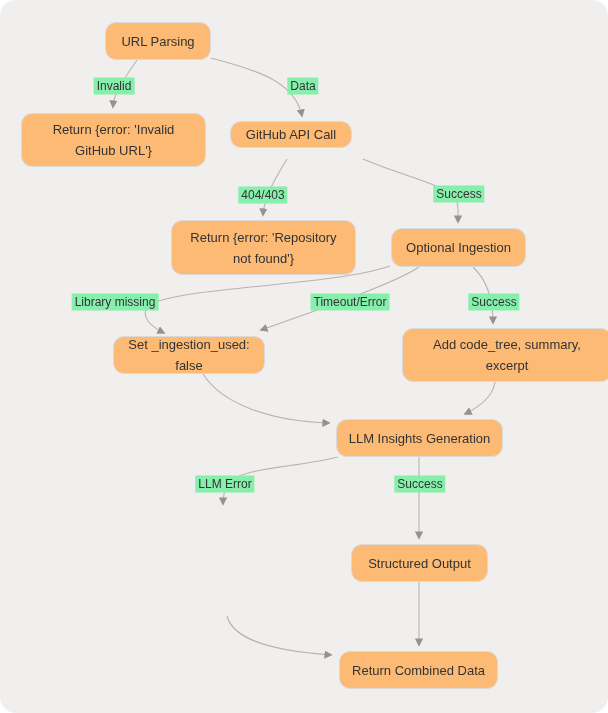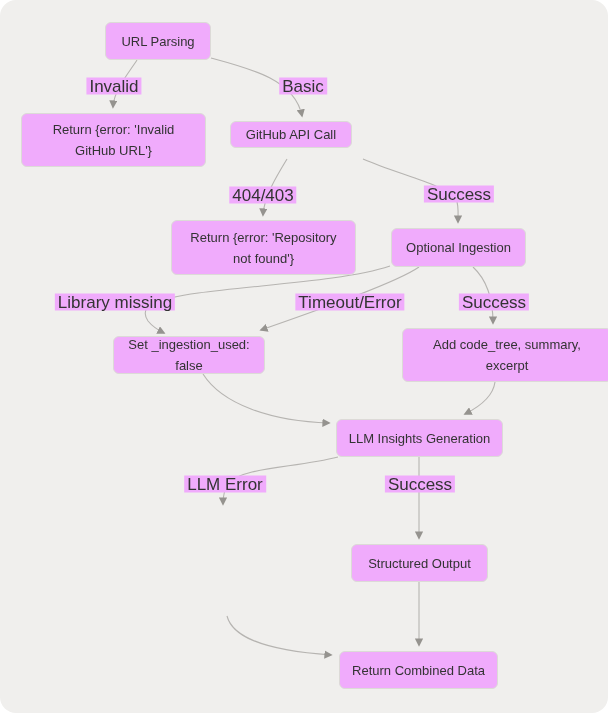--- a/index.html
+++ b/index.html
@@ -8,35 +8,35 @@
     width:608px;height:713px;
     background:#f0efed;
     border-radius:16px;
     overflow:hidden;
     font-family:"Liberation Sans", sans-serif;
   }
   .edges{position:absolute;left:0;top:0;width:608px;height:713px;}
   .node{
     position:absolute;
     box-sizing:border-box;
-    background:#f0abfc;
+    background:#fdba74;
     border:1px solid #dcdad7;
-    border-radius:6px;
+    border-radius:11px;
     display:flex;align-items:center;justify-content:center;
     text-align:center;
     font-size:13px;line-height:21px;color:#333333;
     white-space:pre-line;
     padding:2px 6px;
   }
   .edge-label{
     position:absolute;
     transform:translate(-50%,-50%);
-    background:#f0abfc;
+    background:#86efac;
     padding:1px 3px;
-    font-size:17px;line-height:15px;color:#333333;
+    font-size:12px;line-height:15px;color:#333333;
     white-space:nowrap;
   }
 </style>
 </head>
 <body>
 
 <div class="canvas">
 
   <svg class="edges" viewBox="0 0 608 713" xmlns="http://www.w3.org/2000/svg">
     <defs>
@@ -69,21 +69,21 @@
 not found'}</div>
   <div class="node" style="left:391px;top:228px;width:135px;height:39px">Optional Ingestion</div>
   <div class="node" style="left:113px;top:336px;width:152px;height:38px">Set _ingestion_used: false</div>
   <div class="node" style="left:402px;top:328px;width:210px;height:54px">Add code_tree, summary,
 excerpt</div>
   <div class="node" style="left:336px;top:419px;width:167px;height:38px">LLM Insights Generation</div>
   <div class="node" style="left:351px;top:544px;width:137px;height:38px">Structured Output</div>
   <div class="node" style="left:339px;top:651px;width:159px;height:38px">Return Combined Data</div>
 
   <div class="edge-label" style="left:114px;top:86px">Invalid</div>
-  <div class="edge-label" style="left:303px;top:86px">Basic</div>
+  <div class="edge-label" style="left:303px;top:86px">Data</div>
   <div class="edge-label" style="left:263px;top:195px">404/403</div>
   <div class="edge-label" style="left:459px;top:194px">Success</div>
   <div class="edge-label" style="left:115px;top:302px">Library missing</div>
   <div class="edge-label" style="left:350px;top:302px">Timeout/Error</div>
   <div class="edge-label" style="left:494px;top:302px">Success</div>
   <div class="edge-label" style="left:225px;top:484px">LLM Error</div>
   <div class="edge-label" style="left:420px;top:484px">Success</div>
 
 </div>
 

